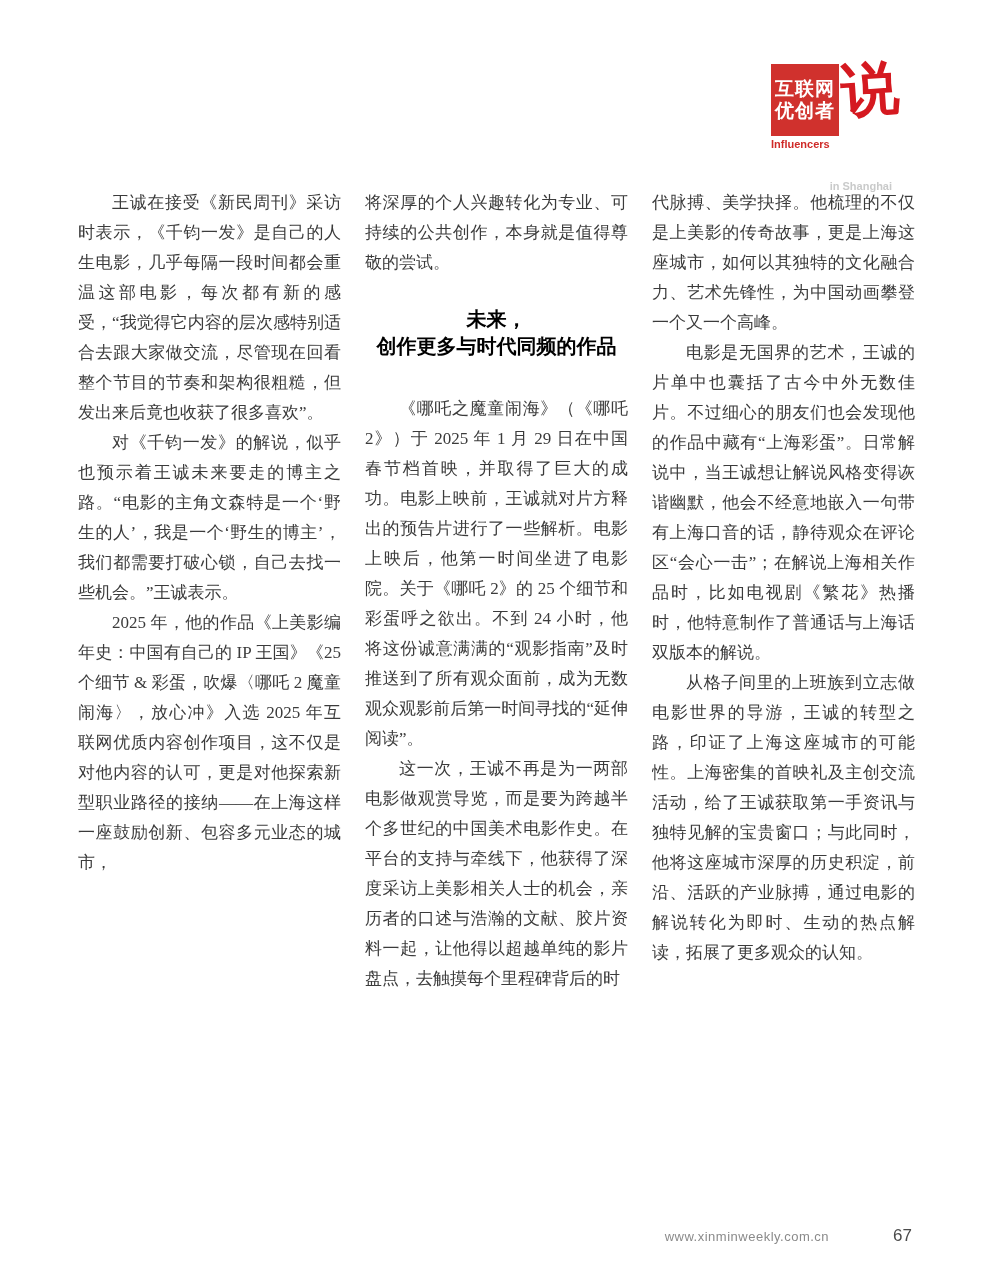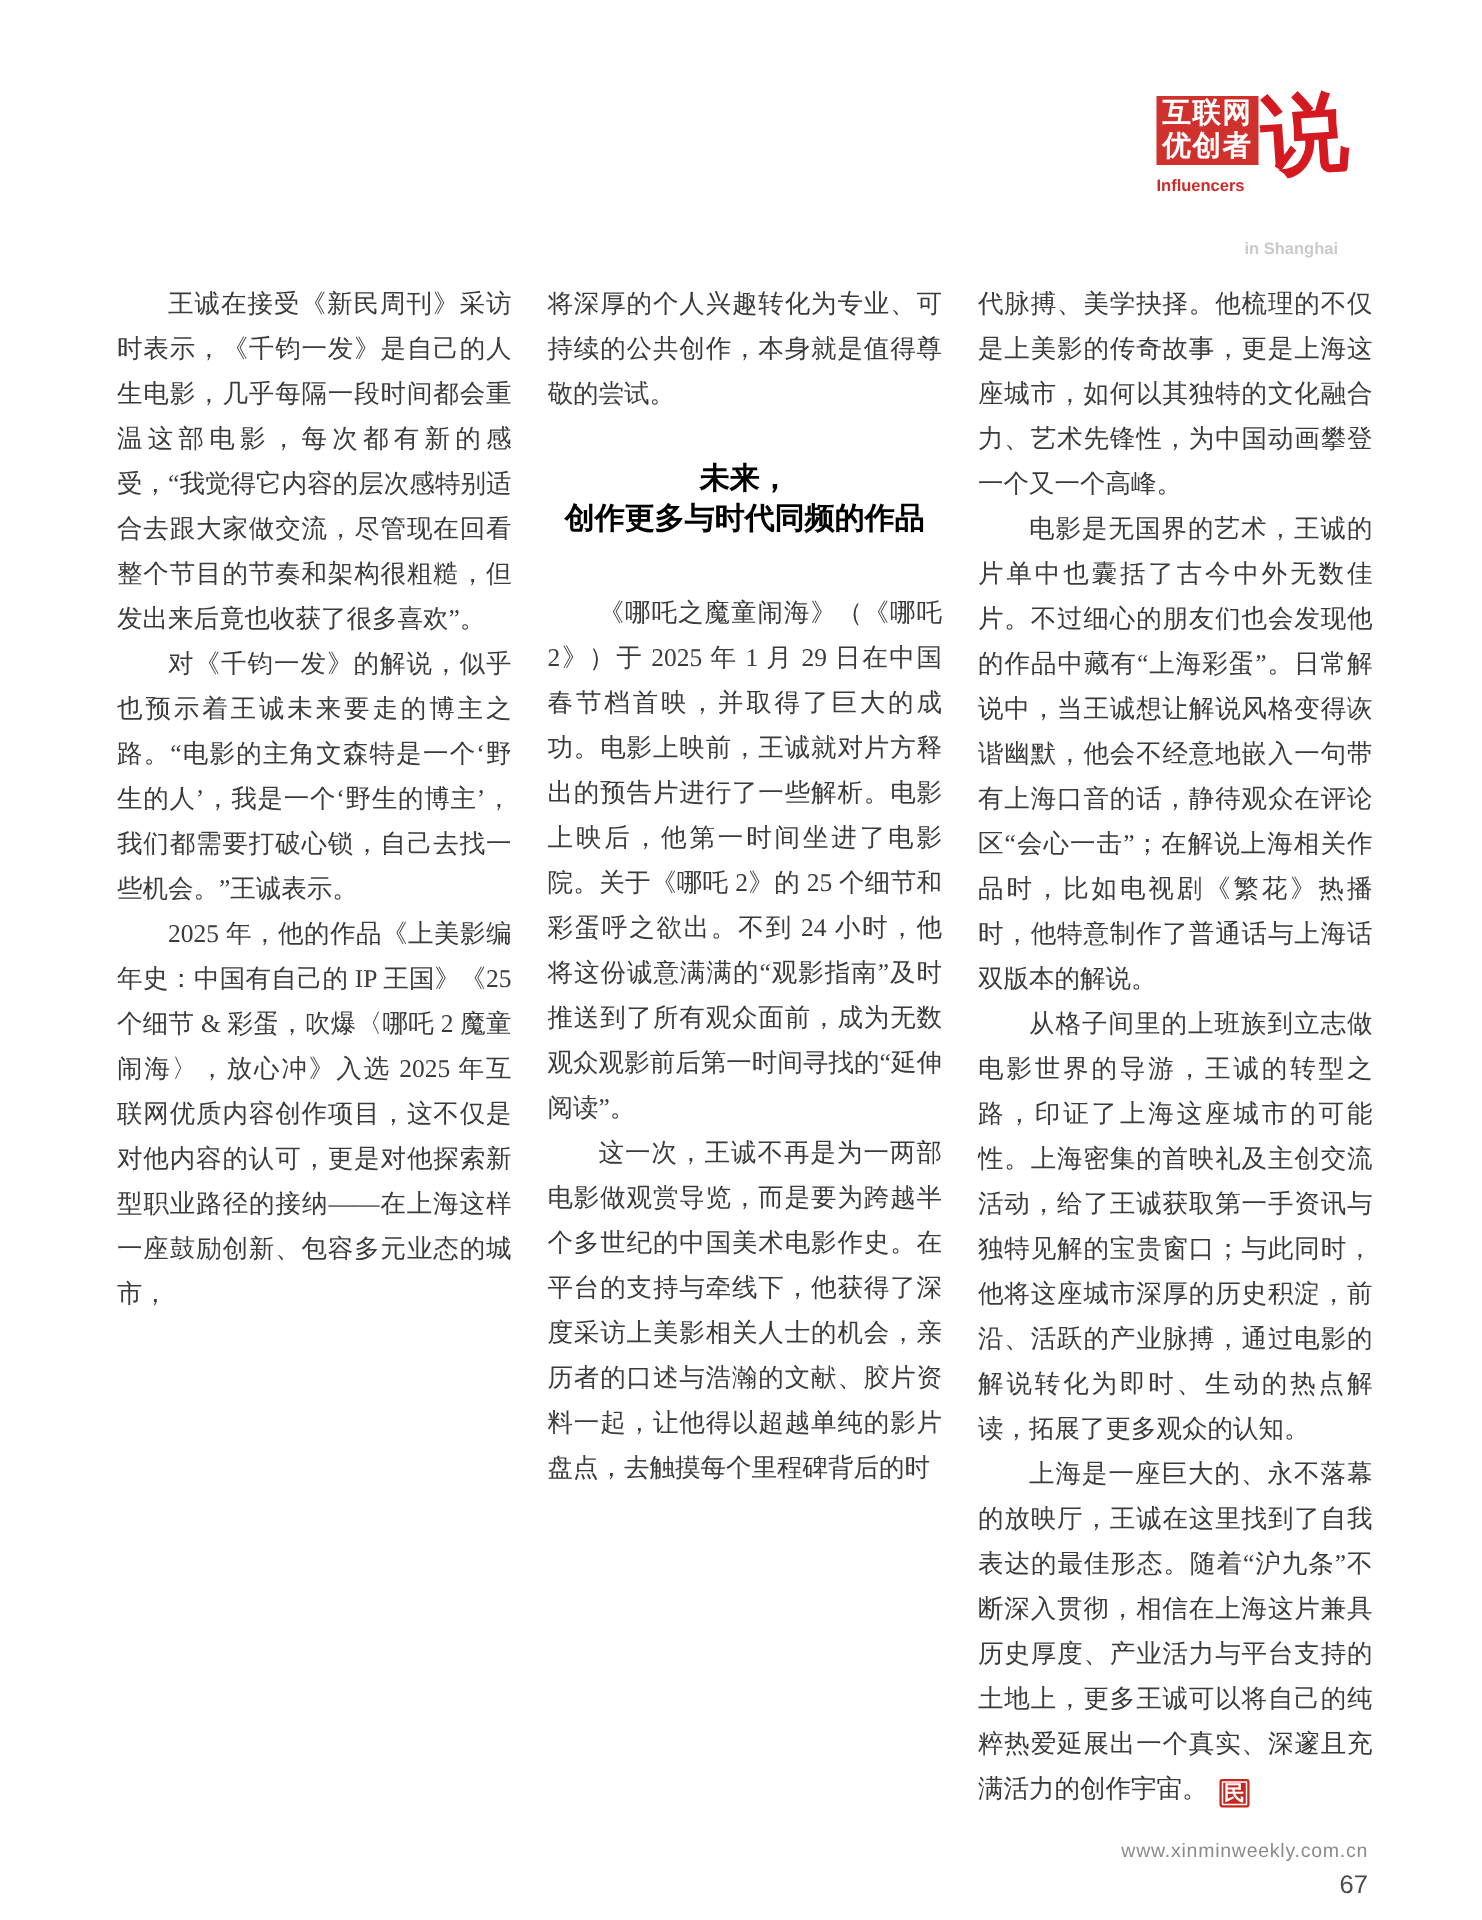--- a/index.html
+++ b/index.html
@@ -18,21 +18,21 @@
   
   .logo { position: absolute; left: 771px; top: 64px; width: 150px; }
   .logo-row { display: flex; align-items: flex-start; }
   .logo-box {
     background: #d0312d;
     color: #ffffff;
     font-family: "Liberation Sans", sans-serif;
     font-weight: bold;
     font-size: 19px;
     line-height: 22px;
-    padding: 1px 4px;
+    padding: 14px 4px;
     letter-spacing: 1px;
     white-space: nowrap;
   }
   .logo-big {
     color: #d51920;
     font-size: 58px;
     line-height: 52px;
     font-weight: bold;
     margin-left: 2px;
     transform: rotate(-4deg);
@@ -101,23 +101,22 @@
 
   
   .footer {
     position: absolute;
     right: 76px; top: 1226px;
     font-family: "Liberation Sans", sans-serif;
     color: #8a8a8a;
     font-size: 13px;
     letter-spacing: 0.5px;
     display: flex;
-    align-items: flex-end;
-    gap: 6px;
-    flex-direction: column;
+    align-items: center;
+    gap: 20px;
   }
   .pagenum {
     color: #4a4a4a;
     font-size: 17px;
     letter-spacing: 0;
     margin-left: 44px;
   }
 </style>
 </head>
 <body>
@@ -153,21 +152,20 @@
         <span>创作更多与时代同频的作品</span>
       </h3>
       <p class="para">《哪吒之魔童闹海》（《哪吒 2》）于 2025 年 1 月 29 日在中国春节档首映，并取得了巨大的成功。电影上映前，王诚就对片方释出的预告片进行了一些解析。电影上映后，他第一时间坐进了电影院。关于《哪吒 2》的 25 个细节和彩蛋呼之欲出。不到 24 小时，他将这份诚意满满的“观影指南”及时推送到了所有观众面前，成为无数观众观影前后第一时间寻找的“延伸阅读”。</p>
       <p class="para">这一次，王诚不再是为一两部电影做观赏导览，而是要为跨越半个多世纪的中国美术电影作史。在平台的支持与牵线下，他获得了深度采访上美影相关人士的机会，亲历者的口述与浩瀚的文献、胶片资料一起，让他得以超越单纯的影片盘点，去触摸每个里程碑背后的时</p>
     </div>
 
     <div class="col">
       <p class="para cont">代脉搏、美学抉择。他梳理的不仅是上美影的传奇故事，更是上海这座城市，如何以其独特的文化融合力、艺术先锋性，为中国动画攀登一个又一个高峰。</p>
       <p class="para">电影是无国界的艺术，王诚的片单中也囊括了古今中外无数佳片。不过细心的朋友们也会发现他的作品中藏有“上海彩蛋”。日常解说中，当王诚想让解说风格变得诙谐幽默，他会不经意地嵌入一句带有上海口音的话，静待观众在评论区“会心一击”；在解说上海相关作品时，比如电视剧《繁花》热播时，他特意制作了普通话与上海话双版本的解说。</p>
       <p class="para">从格子间里的上班族到立志做电影世界的导游，王诚的转型之路，印证了上海这座城市的可能性。上海密集的首映礼及主创交流活动，给了王诚获取第一手资讯与独特见解的宝贵窗口；与此同时，他将这座城市深厚的历史积淀，前沿、活跃的产业脉搏，通过电影的解说转化为即时、生动的热点解读，拓展了更多观众的认知。</p>
-      <p class="para"><span>上海是一座巨大的、永不落幕的放映厅，王诚在这里找到了自我表达的最佳形态。随着“沪九条”不断深入贯彻，相信在上海这片兼具历史厚度、产业活力与平台支持的土地上，更多王诚可以将自己的纯粹热爱延展出一个真实、深邃且充满活力的创作宇宙。</span><span class="endmark">民</span></p>
     </div>
 
   </div>
 
   <div class="footer">
     <span class="url">www.xinminweekly.com.cn</span>
     <span class="pagenum">67</span>
   </div>
 
 </div>

